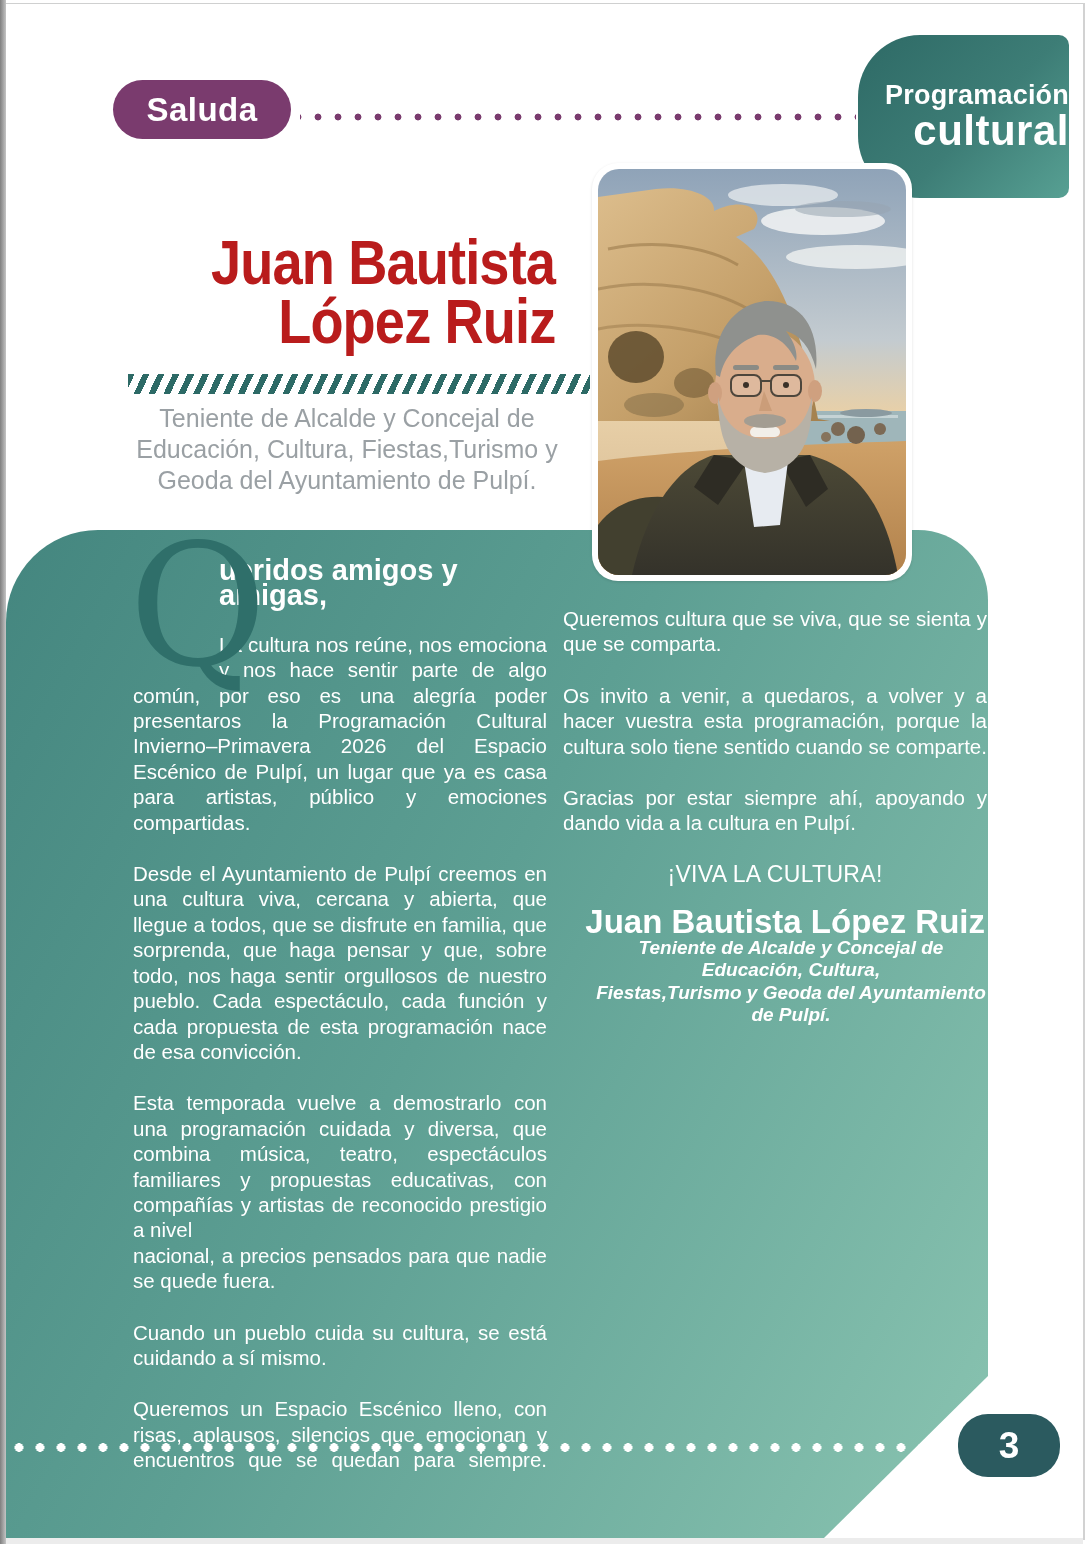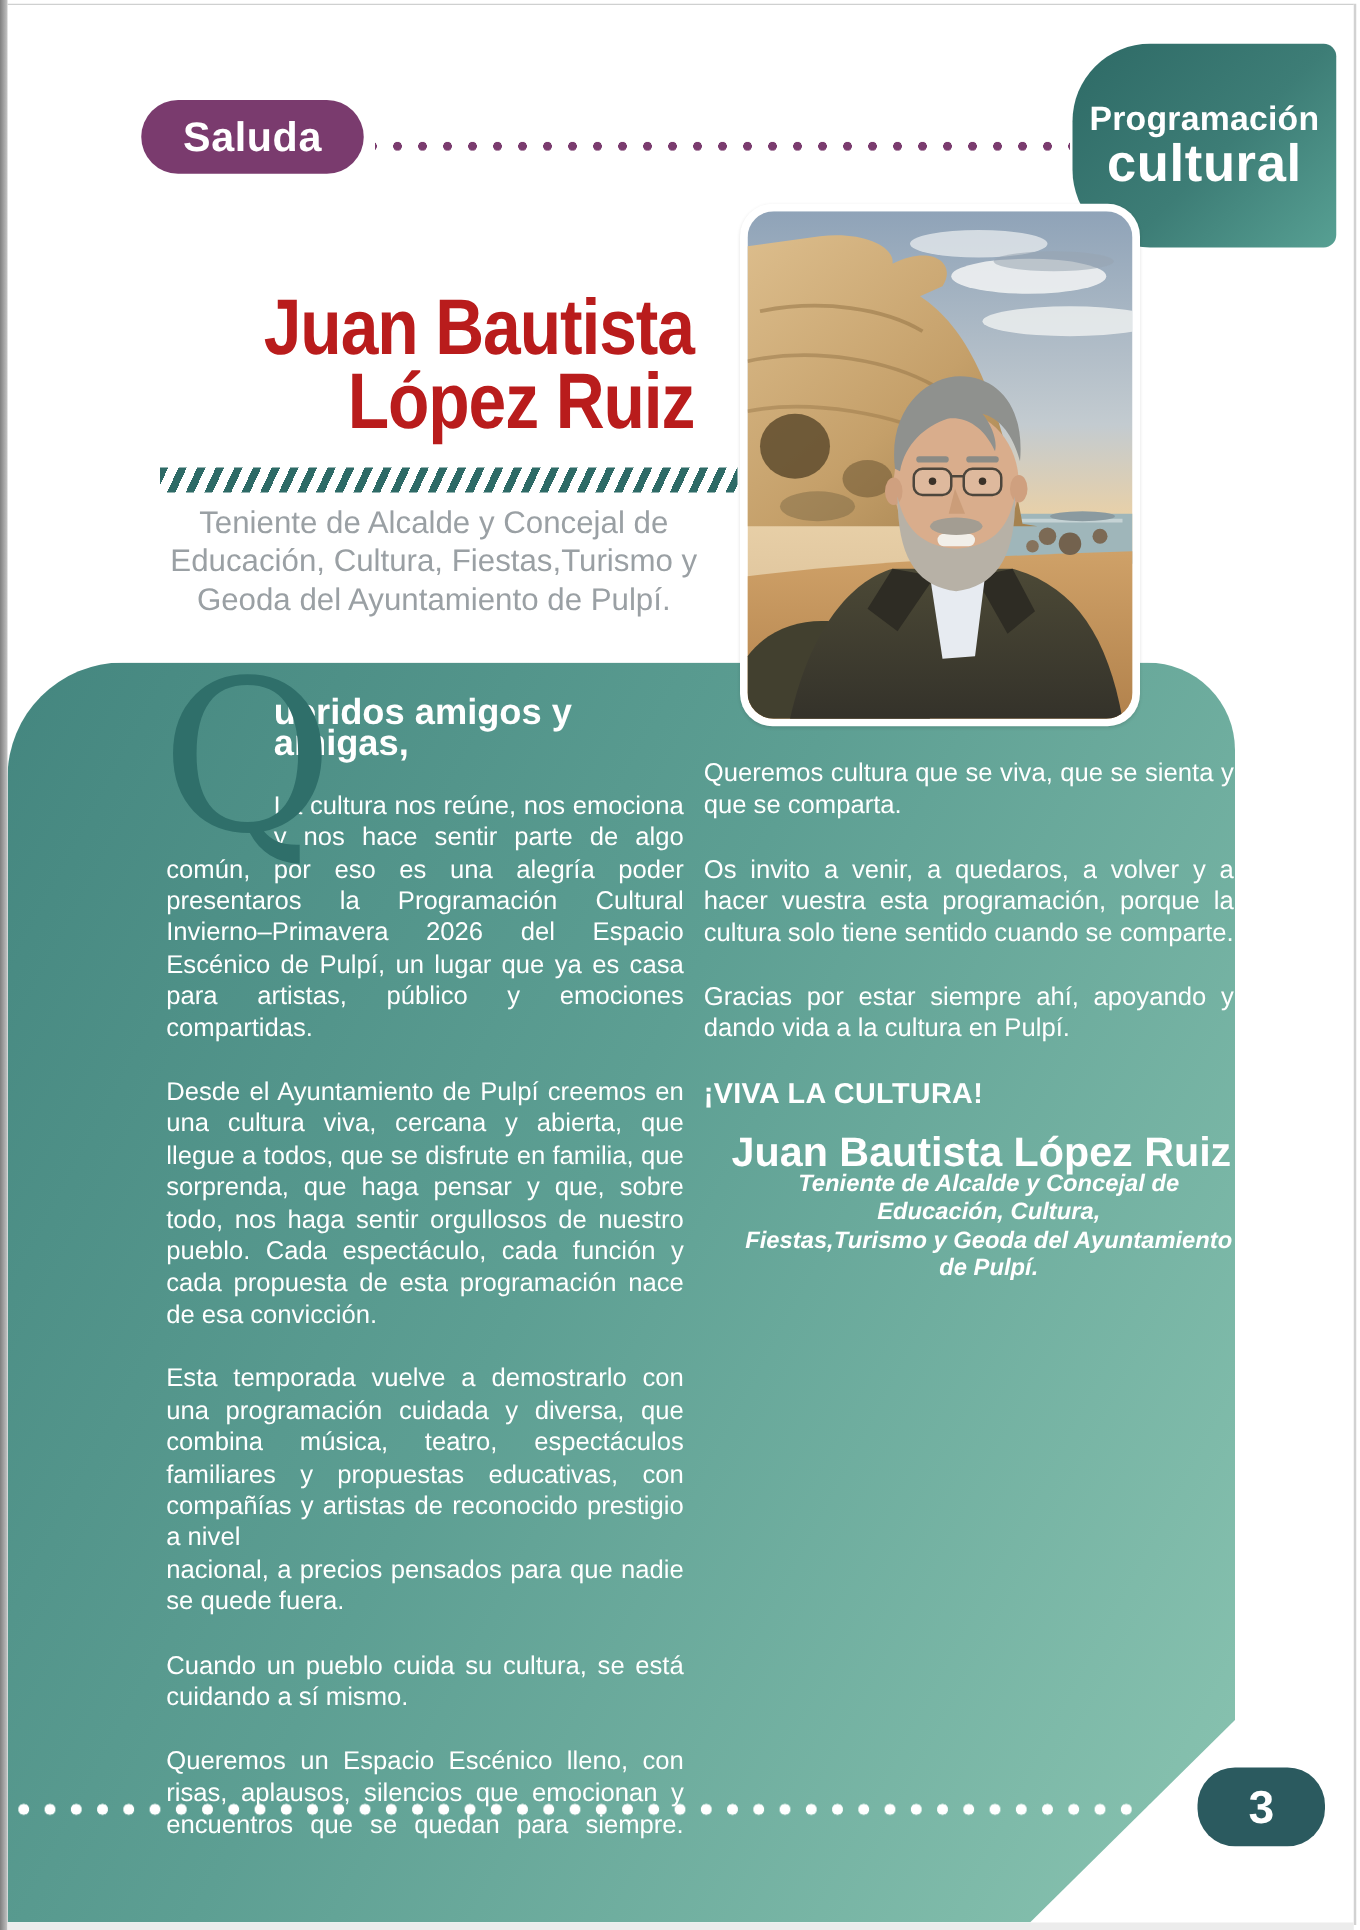--- a/index.html
+++ b/index.html
@@ -15,21 +15,21 @@
   
   .saluda-badge{position:absolute;left:113px;top:80px;width:178px;height:59px;border-radius:30px;
     background:#7a3b6e;display:flex;align-items:center;justify-content:center;}
   .saluda-badge span{color:#fff;font-size:33px;font-weight:700;letter-spacing:.5px;}
   .dots-purple{position:absolute;left:300px;top:112px;width:556px;height:10px;
     background-image:radial-gradient(circle,#7a3b6e 0 3.4px,transparent 3.6px);
     background-size:20px 10px;background-repeat:repeat-x;background-position:center;}
   .corner-badge{position:absolute;left:858px;top:35px;width:211px;height:163px;
     border-radius:62px 10px 10px 62px;
     background:linear-gradient(135deg,#2e6a66 0%,#3d7d76 55%,#57a093 100%);
-    display:flex;flex-direction:column;align-items:center;justify-content:center;z-index:2;}
+    display:flex;flex-direction:column;align-items:flex-end;justify-content:center;z-index:2;}
   .corner-badge .l1{color:#fff;font-weight:700;font-size:27px;line-height:29px;letter-spacing:.2px;}
   .corner-badge .l2{color:#fff;font-weight:700;font-size:42px;line-height:42px;letter-spacing:.5px;}
 
   .title{position:absolute;left:95px;top:233px;width:460px;text-align:right;color:#b91c1c;
          font-weight:700;line-height:59px;font-size:63px;letter-spacing:-1px;z-index:2;}
   .title .tline{display:inline-block;transform:scaleX(.86);transform-origin:100% 50%;white-space:nowrap;}
   .hatch{position:absolute;left:128px;top:374px;width:462px;height:20px;z-index:2;
     background:repeating-linear-gradient(115deg,#2d6a66 0 6px,transparent 6px 13.5px);}
   .subtitle{position:absolute;left:108px;top:403px;width:478px;text-align:center;color:#9aa0a4;
     font-size:25px;line-height:31px;z-index:2;}
@@ -47,21 +47,21 @@
     clip-path:polygon(0 0,100% 0,100% 846px,818px 100%,0 100%);}
   .col{position:absolute;color:#ffffff;font-size:20.5px;line-height:25.4px;}
   .col-left{left:127px;top:26px;width:414px;}
   .col-right{left:557px;top:76px;width:424px;}
   .para{text-align:justify;margin:0 0 26px 0;white-space:pre-line;}
   .para.force-just{text-align-last:justify;}
   .q-spacer{float:left;width:86px;height:103px;position:relative;}
   .dropcap{position:absolute;left:-4px;top:-34px;font-family:"DejaVu Serif",serif;
     font-size:168px;line-height:1;color:#2f6f6a;}
   .greeting{font-weight:700;font-size:29px;margin:2px 0 23px 0;}
-  .slogan{font-weight:700;font-size:23px;margin:18px 0 0 0;letter-spacing:.3px;}
+  .slogan{font-weight:400;font-size:23px;text-align:center;margin:18px 0 0 0;letter-spacing:.3px;}
   .sig-name{font-weight:700;font-size:33px;text-align:right;margin:22px 2px 0 0;}
   .sig-role{font-weight:700;font-style:italic;font-size:19px;line-height:22.5px;text-align:center;margin-top:2px;}
   .sig-role span{display:block;margin-left:32px;}
   .dots-white{position:absolute;left:0;top:912px;width:950px;height:11px;
     background-image:radial-gradient(circle,#ffffff 0 4.2px,transparent 4.5px);
     background-size:21px 11px;background-repeat:repeat-x;background-position:center;}
 
   
   .page-badge{position:absolute;left:958px;top:1414px;width:102px;height:63px;border-radius:30px;
     background:#2b5a5f;display:flex;align-items:center;justify-content:center;z-index:3;}

